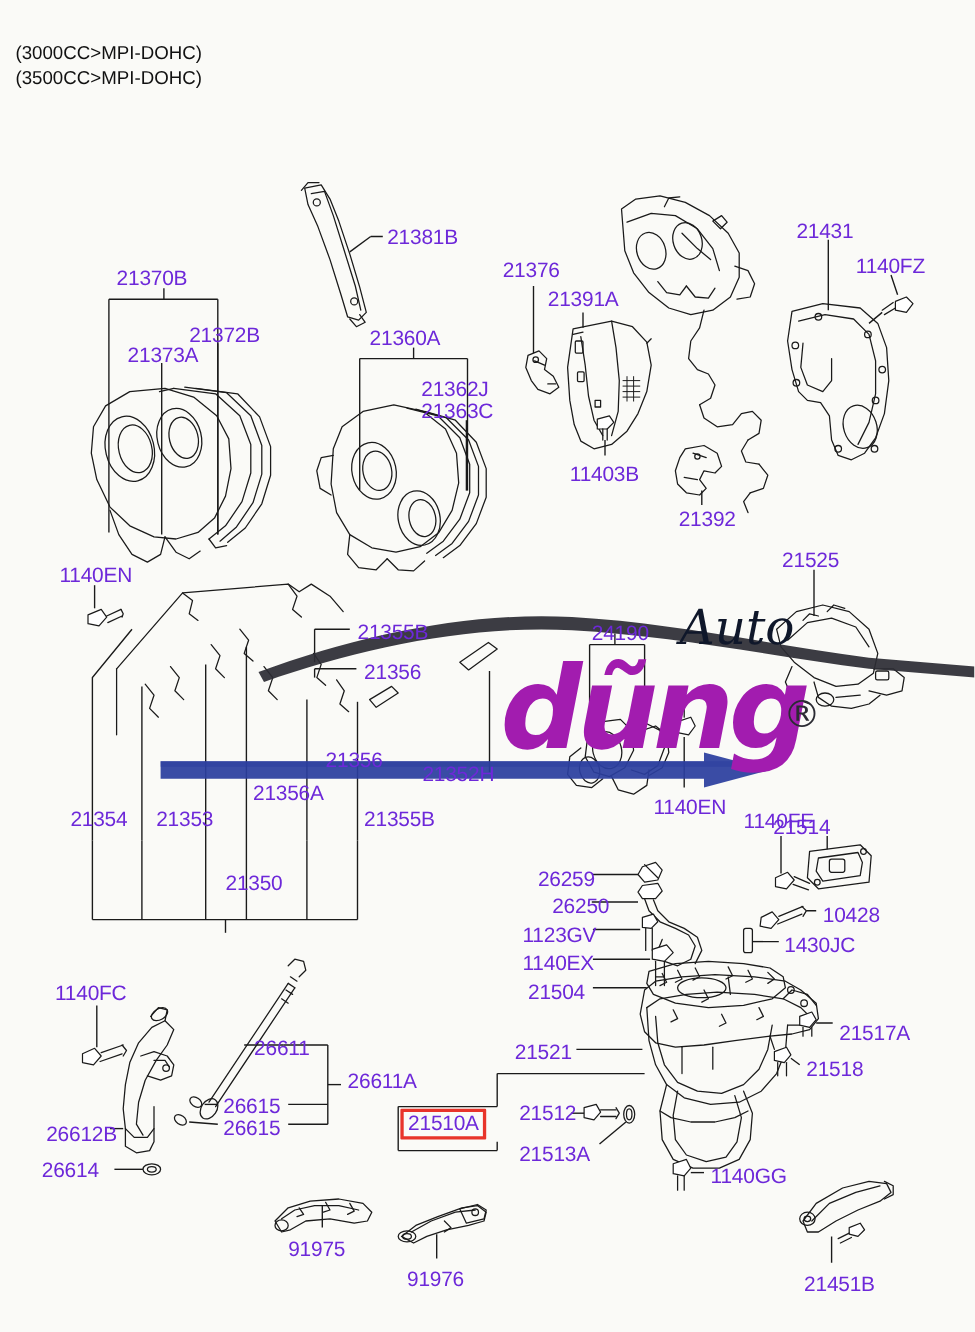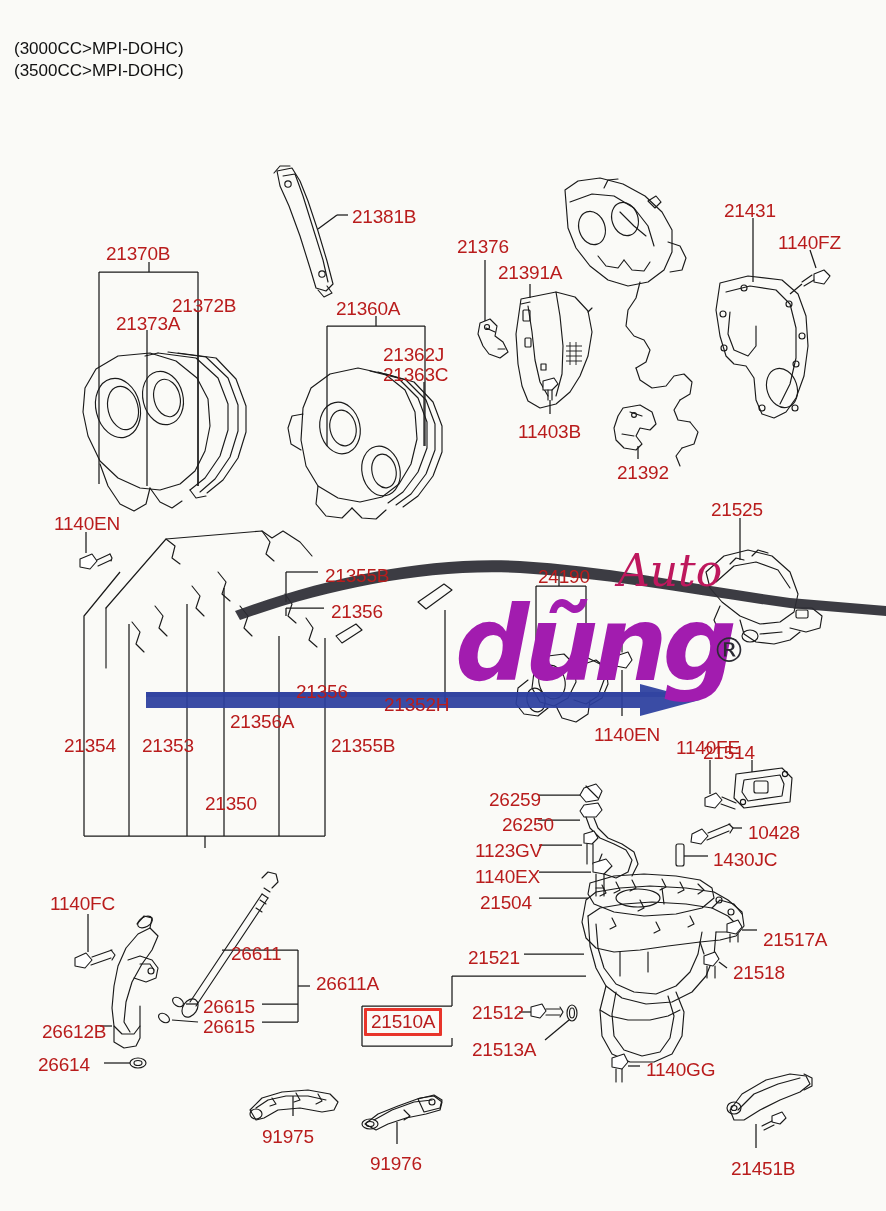--- a/index.html
+++ b/index.html
@@ -10,21 +10,21 @@
     font-family:"Liberation Sans","DejaVu Sans",sans-serif;
     position:relative;overflow:hidden;
     color:#000;
   }
   #stage{position:absolute;left:0;top:16px;width:862px;height:1211px;}
   .lbl{
     position:absolute;
     font-size:19px;
     line-height:21px;
     white-space:nowrap;
-    color:#b91c1c;
+    color:#6d28d9;
     letter-spacing:-0.2px;
   }
   .hdr{
     position:absolute;
     font-size:17px;
     line-height:22px;
     white-space:nowrap;
     color:#111;
   }
   .hl{
@@ -54,21 +54,21 @@
     font-family:"DejaVu Sans","Liberation Sans",sans-serif;
     font-size:104px;font-weight:bold;font-style:italic;
     letter-spacing:-5px;
     color:#a21caf;
     line-height:104px;
   }
   .wm-auto{
     position:absolute;left:618px;top:533px;
     font-family:"DejaVu Serif","Liberation Serif",serif;
     font-size:44px;font-style:italic;
-    color:#be185d;
+    color:#0f172a;
     line-height:44px;
   }
   .wm-reg{
     position:absolute;left:712px;top:617px;
     font-size:34px;color:#2b2b33;line-height:34px;
     font-family:"DejaVu Sans",sans-serif;
   }
 </style>
 </head>
 <body>

